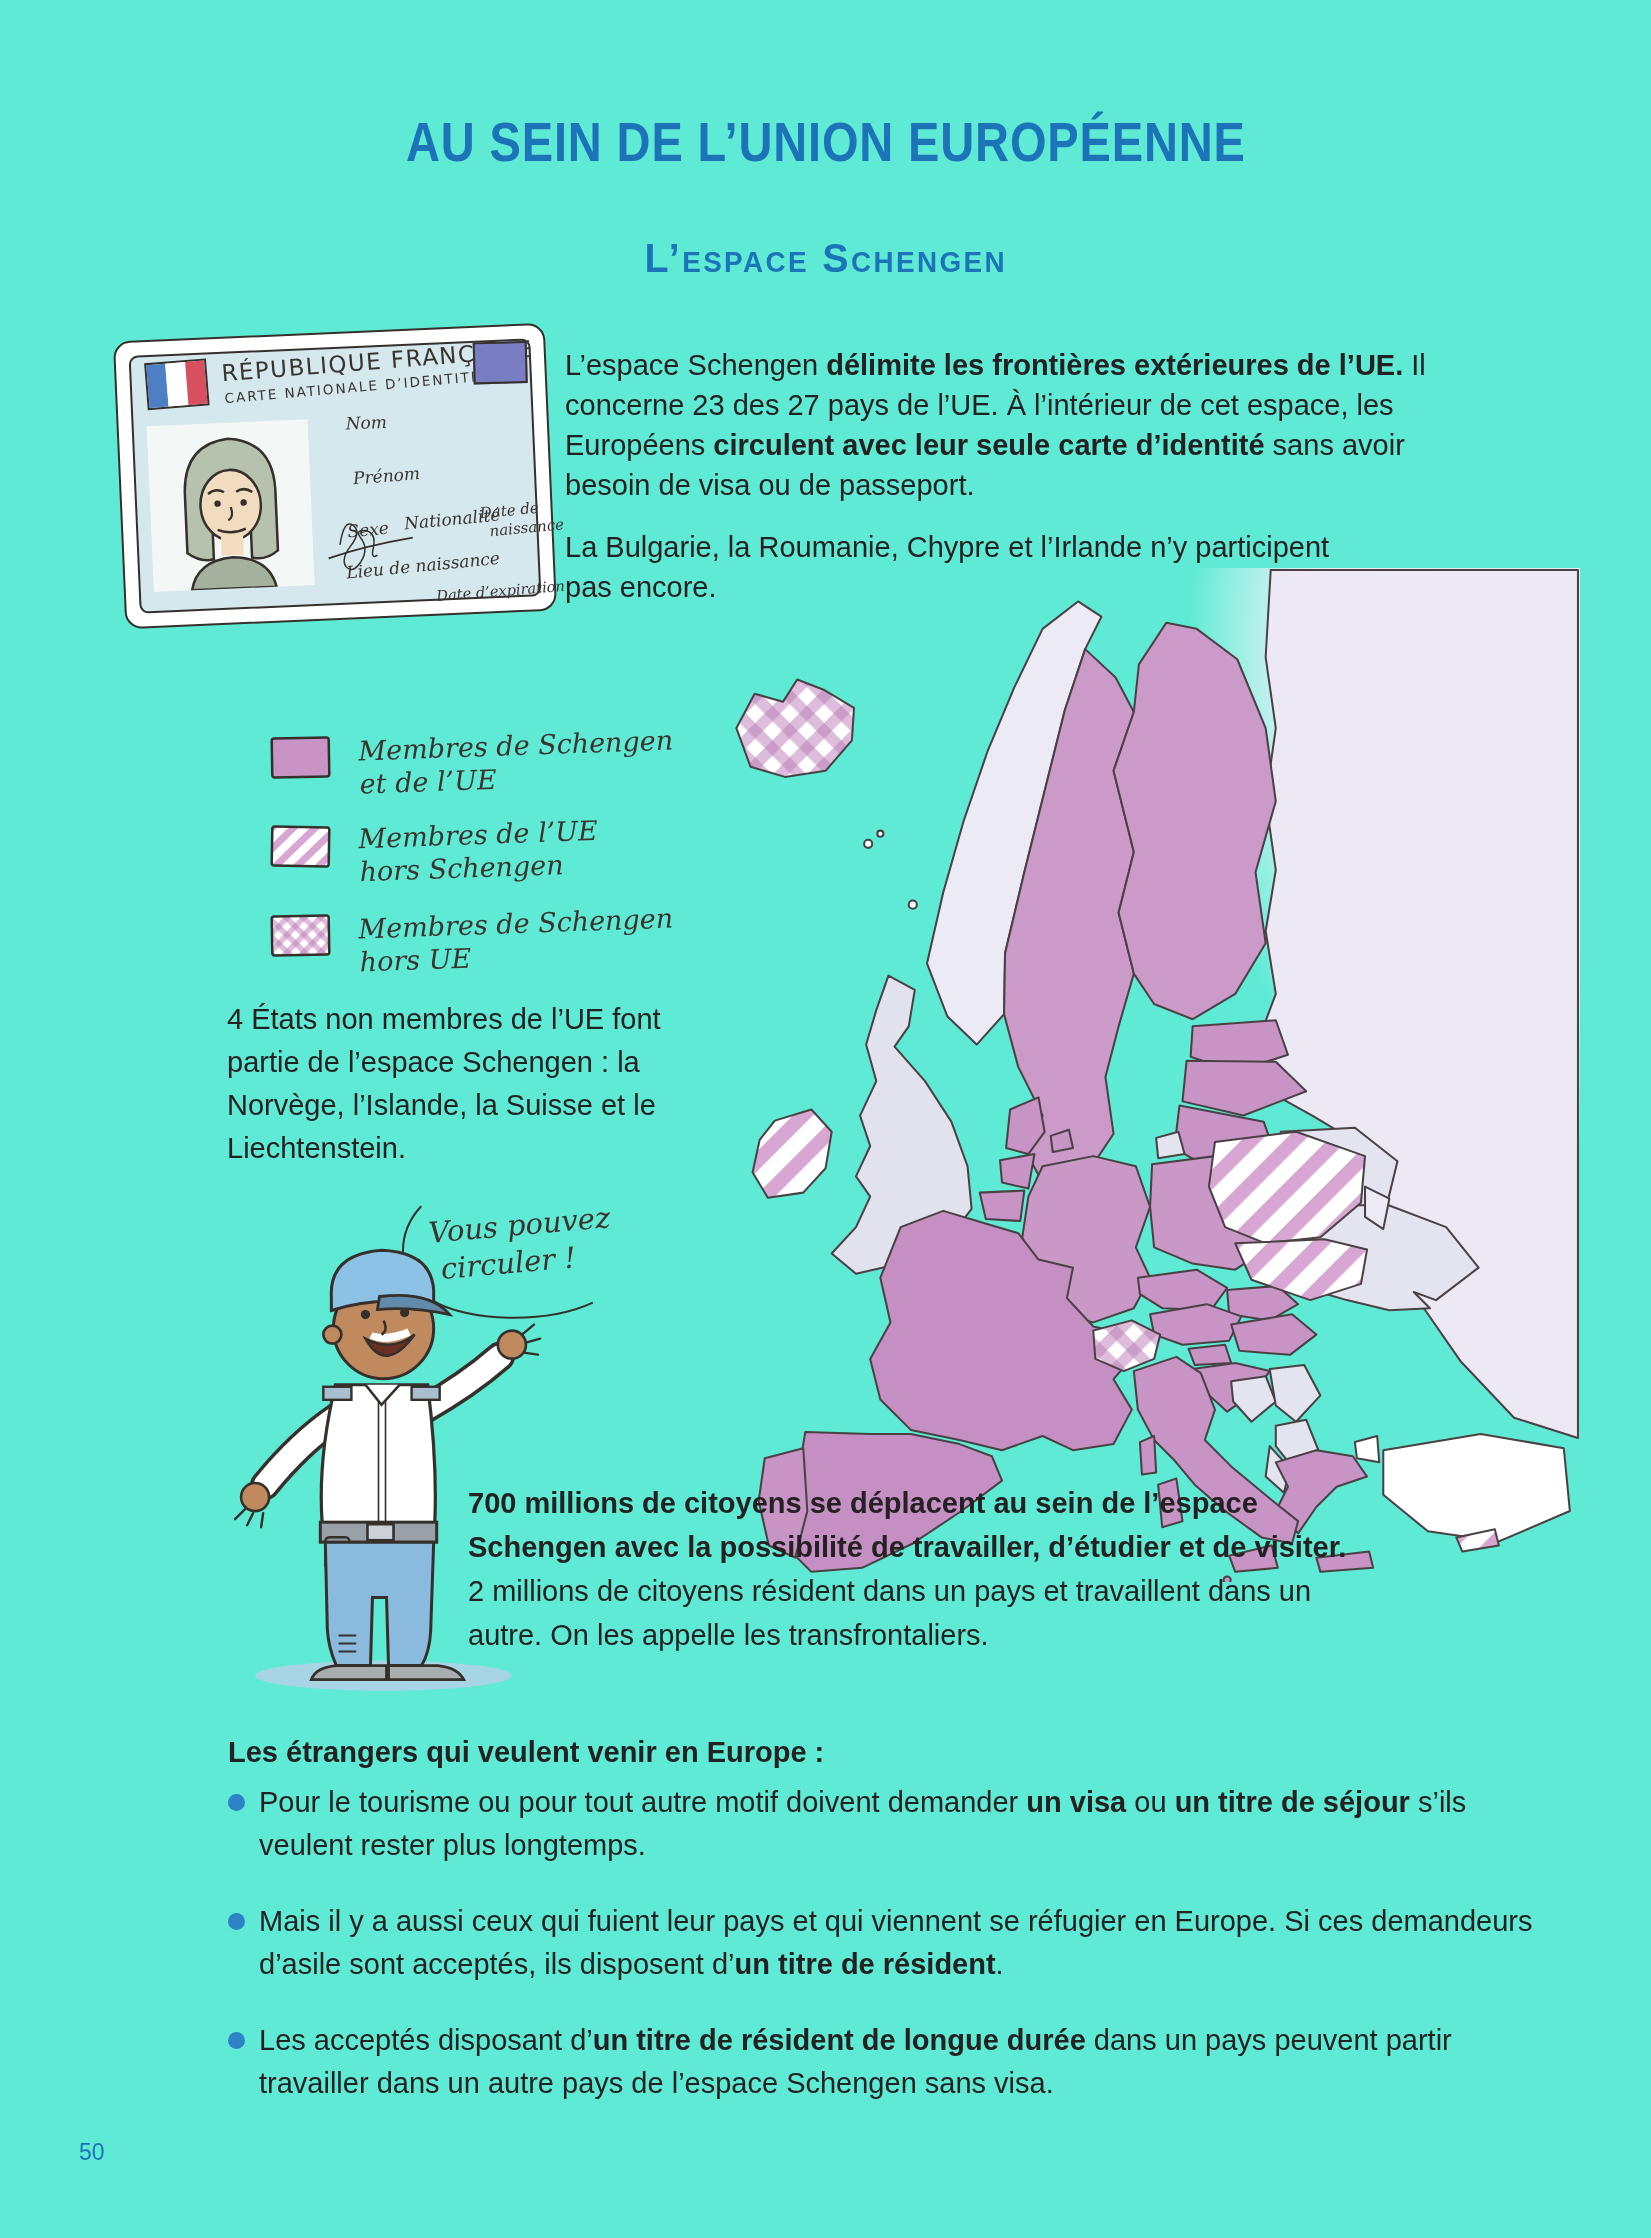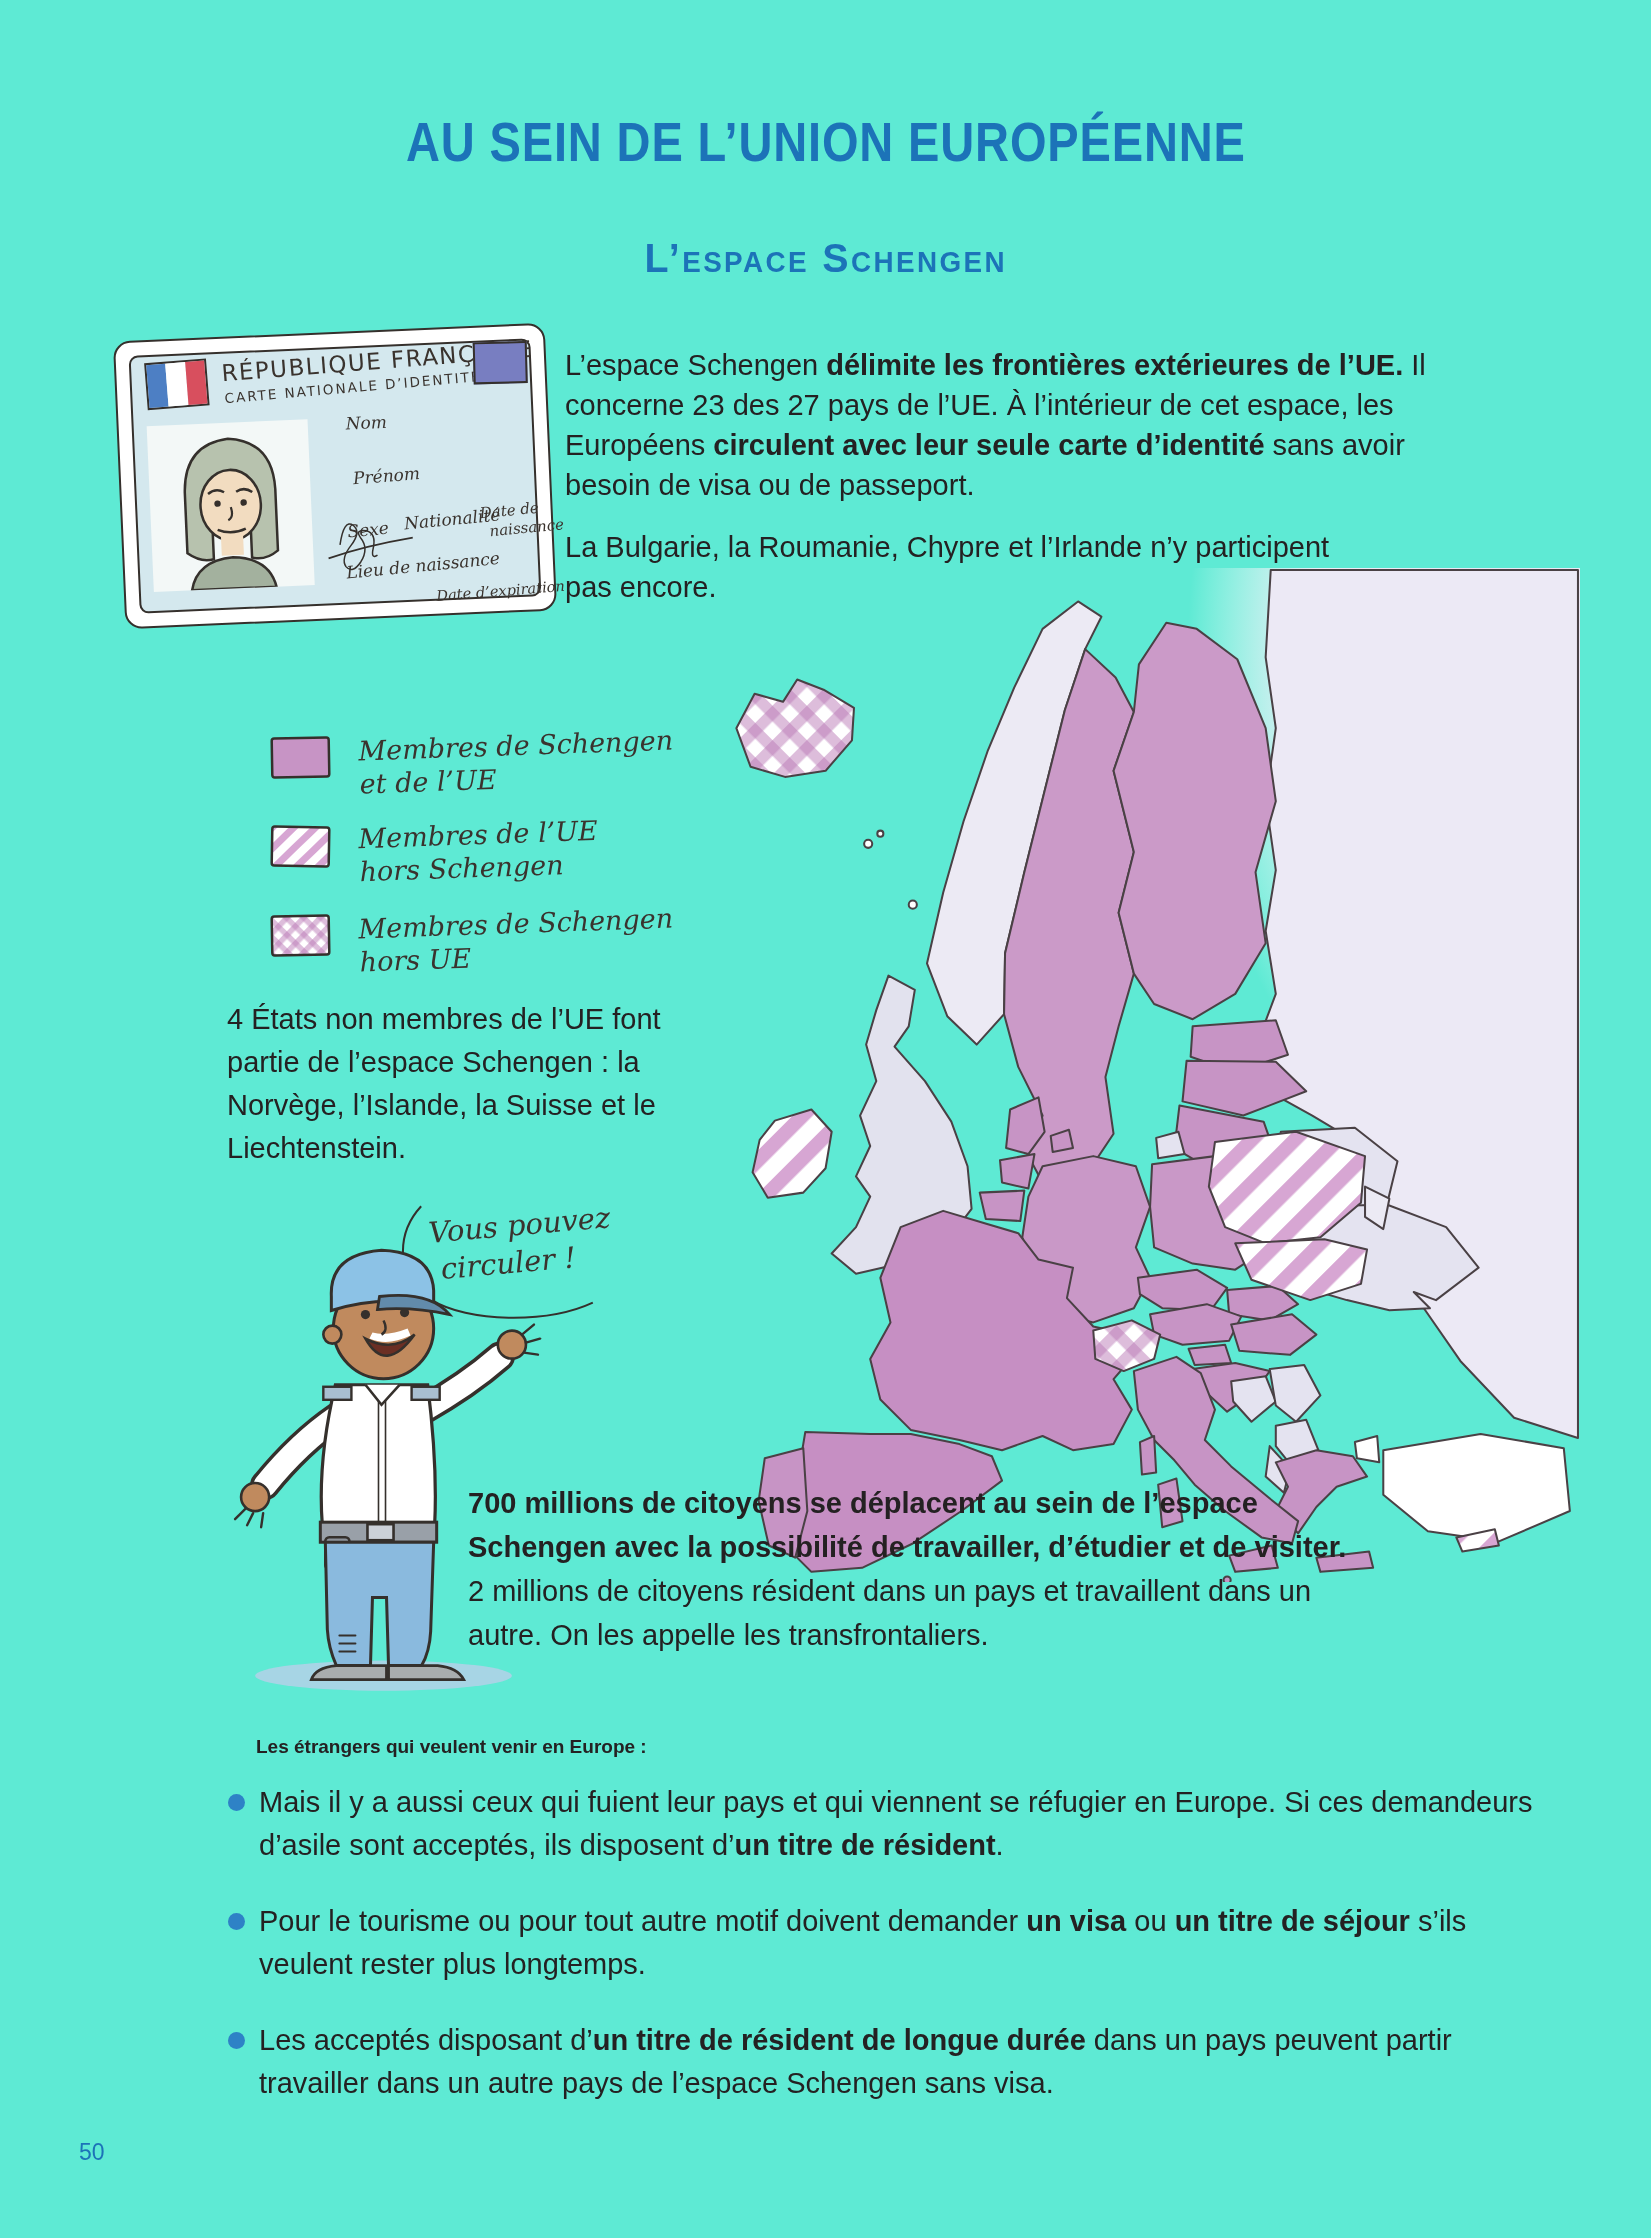--- a/index.html
+++ b/index.html
@@ -21,21 +21,21 @@
   }
   
   .body-text{font-size:29px;line-height:40px;color:#242122;}
   .b{font-weight:bold;}
   .intro{left:561px;top:345px;width:873px;}
   .intro p{margin:0 0 22px 4px;}
   .side-note{left:227px;top:998px;width:472px;font-size:29px;line-height:43px;}
   .stats{left:468px;top:1481px;width:903px;font-size:29px;line-height:44px;}
   .stats .blockb{display:block;font-weight:bold;}
   .ul{text-decoration-thickness:3px;text-underline-offset:7px;}
-  .foreign-head{left:228px;top:1736px;width:1305px;font-size:19px;font-weight:bold;margin-left:28px;}
+  .foreign-head{left:228px;top:1736px;width:1305px;font-size:29px;font-weight:bold;}
   .bullets{left:228px;top:1781px;width:1305px;}
   .bullet{position:relative;padding-left:31px;margin-bottom:33px;font-size:29px;line-height:43px;}
   .bullet .dot{
     position:absolute;left:0;top:13px;width:17px;height:17px;border-radius:50%;
     background:#2e82c6;
   }
   .page-num{left:79px;top:2139px;font-size:23px;color:#1c73b8;}
   
   .hand{font-family:"DejaVu Serif",serif;font-style:italic;color:#3a332e;}
   
@@ -353,25 +353,25 @@
   </div>
 
   <div class="abs stats">
     <span class="blockb">700 millions de citoyens se déplacent au sein de l’espace Schengen avec la possibilité de travailler, d’étudier et de visiter.</span><span>2 millions de citoyens résident dans un pays et travaillent dans un autre. On les appelle </span><span class="ul">les transfrontaliers</span><span>.</span>
   </div>
 
   <div class="abs foreign-head">Les étrangers qui veulent venir en Europe :</div>
   <div class="abs bullets">
     <div class="bullet">
       <span class="dot"></span>
-      <span>Mais il y a aussi ceux qui fuient leur pays et qui viennent se réfugier en Europe. Si ces demandeurs d’asile sont acceptés, ils disposent d’</span><span class="b">un titre de résident</span><span>.</span>
+      <span>Pour le tourisme ou pour tout autre motif doivent demander </span><span class="b">un visa</span><span> ou </span><span class="b">un titre de séjour</span><span> s’ils veulent rester plus longtemps.</span>
     </div>
     <div class="bullet">
       <span class="dot"></span>
-      <span>Pour le tourisme ou pour tout autre motif doivent demander </span><span class="b">un visa</span><span> ou </span><span class="b">un titre de séjour</span><span> s’ils veulent rester plus longtemps.</span>
+      <span>Mais il y a aussi ceux qui fuient leur pays et qui viennent se réfugier en Europe. Si ces demandeurs d’asile sont acceptés, ils disposent d’</span><span class="b">un titre de résident</span><span>.</span>
     </div>
     <div class="bullet">
       <span class="dot"></span>
       <span>Les acceptés disposant d’</span><span class="b">un titre de résident de longue durée</span><span> dans un pays peuvent partir travailler dans un autre pays de l’espace Schengen sans visa.</span>
     </div>
   </div>
 
   <div class="abs page-num">50</div>
 
 </div>

